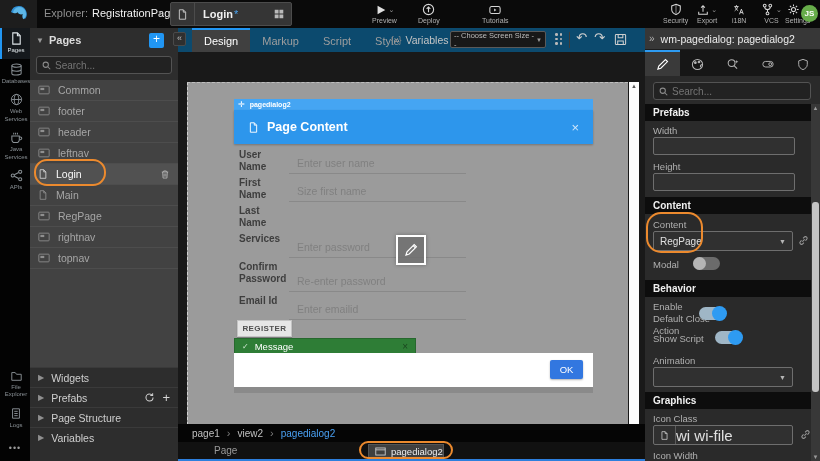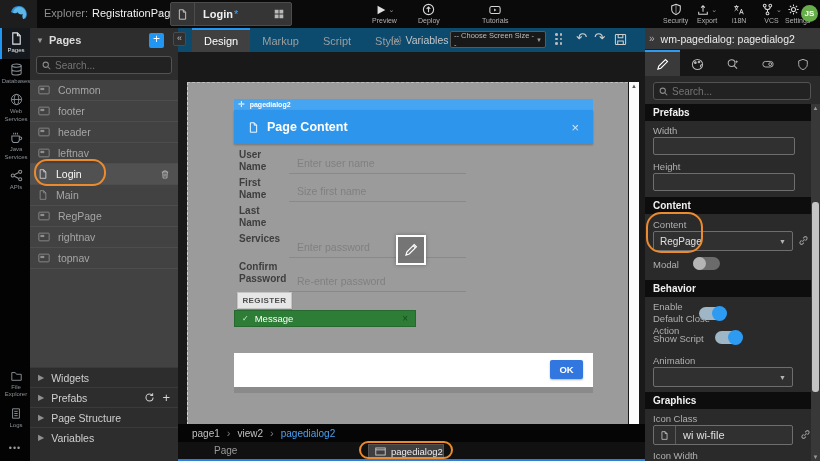--- a/index.html
+++ b/index.html
@@ -100,21 +100,21 @@
   .drow{display:flex;height:28px;padding-left:5px}
   .drow.tall{height:34px}
   .dlabel{width:50px;font-size:10px;font-weight:bold;color:#3e3e3e;line-height:1.15;padding-top:3px}
   .dinput{width:177px;border-bottom:1px solid #898989;font-size:10.5px;color:#808080;display:flex;align-items:flex-end;padding:0 0 4px 8px}
   .dreg{margin-left:3px;width:55px;height:17px;background:#e6e6e6;border:1px solid #c4c4c4;box-shadow:0 1px 1px rgba(0,0,0,.2);font-size:8px;font-weight:bold;color:#4f4f4f;display:flex;align-items:center;justify-content:center;letter-spacing:.4px}
   .dmsg{margin-top:1px;width:182px;height:17px;background:#2e7d36;border:1px solid #27682e;display:flex;align-items:center;padding:0 7px;color:#fff}
   .dmsg .chk{font-size:8px;margin-right:6px;color:#cfe8d1}
   .dmsg .mlbl{font-size:9.5px;font-weight:normal}
   .dmsg .mx{margin-left:auto;font-size:10px;color:rgba(0,0,0,.45)}
   .dfoot{height:34px;background:#fff;position:relative}
-  .okbtn{position:absolute;right:10px;top:7px;width:33px;height:19px;background:#3277e0;border:none;border-radius:2px;color:#fff;font-size:9.5px;font-weight:bold;box-shadow:0 1px 2px rgba(0,0,0,.3)}
+  .okbtn{position:absolute;right:10px;top:7px;width:33px;height:19px;background:#3277e0;border:none;border-radius:2px;color:#fff;font-size:9.5px;font-weight:normal;box-shadow:0 1px 2px rgba(0,0,0,.3)}
   .dshadow{height:6px;background:#8a8a8a}
   .editov{position:absolute;left:208px;top:152px;width:30px;height:30px;background:rgba(110,110,110,.85);border:2px solid #fff;display:flex;align-items:center;justify-content:center;color:#fff;box-shadow:0 0 4px rgba(0,0,0,.3)}
 
   
   .props{position:absolute;left:645px;top:28px;width:175px;height:433px;background:#2a2a2a;overflow:hidden}
   .prhead{position:absolute;left:0;top:0;width:175px;height:22px;background:#373737;display:flex;align-items:center;padding:0 8px 0 4px;border-bottom:1px solid #1c1c1c}
   .prhead .gg{color:#b5b5b5;font-size:10px;margin-right:6px}
   .prhead .ttl{font-size:10.5px;color:#ededed}
   .prtabs{position:absolute;left:0;top:22px;width:175px;height:26px;background:#161616;display:flex}
   .prtab{width:35px;display:flex;align-items:center;justify-content:center;color:#b5b5b5;border-top:2px solid transparent}
@@ -127,21 +127,21 @@
   .pselect{position:absolute;left:8px;width:140px;height:20px;background:#303030;border:1px solid #6e6e6e;border-radius:2px;display:flex;align-items:center;padding:0 6px;font-size:10px;color:#e0e0e0}
   .pselect .dd{margin-left:auto;font-size:7px;color:#b5b5b5}
   .linkic{position:absolute;color:#9a9a9a}
   .tog{position:absolute;width:27px;height:13px;border-radius:7px}
   .tog.off{background:#6b6b6b}
   .tog.off::after{content:"";position:absolute;left:0;top:0;width:13px;height:13px;border-radius:50%;background:#b5b5b5}
   .tog.on{background:#9fb6c6}
   .tog.on::after{content:"";position:absolute;right:-1px;top:-1px;width:15px;height:15px;border-radius:50%;background:#2e9bf2}
   .iconinput{position:absolute;left:8px;width:140px;height:20px;background:#303030;border:1px solid #6e6e6e;border-radius:2px;display:flex;align-items:center}
   .iconinput .cell{width:22px;height:100%;border-right:1px solid #5c5c5c;display:flex;align-items:center;justify-content:center;color:#cfcfcf}
-  .iconinput .val{font-size:11px;color:#e0e0e0;margin-left:7px}
+  .iconinput .val{font-size:15px;color:#e0e0e0;margin-left:0}
   .pscroll{position:absolute;left:166px;top:76px;width:9px;height:357px;background:#383838;display:flex;flex-direction:column;align-items:center}
   .pscroll .ar{color:#9a9a9a;font-size:6px;line-height:8px}
   .pscroll .thumb{width:7px;height:190px;background:#c4c4c4;border-radius:3px;margin-top:90px}
   .pscroll .ardn{margin-top:auto}
 </style>
 </head>
 <body>
 
 <div class="topbar">
   <div class="logo">
@@ -503,20 +503,24 @@
               <span class="dlabel">Last Name</span>
             </div>
           <div class="drow">
               <span class="dlabel">Services</span>
               <span class="dinput">Enter password</span>
             </div>
           <div class="drow tall">
               <span class="dlabel">Confirm Password</span>
               <span class="dinput">Re-enter password</span>
             </div>
+          <div class="drow">
+              <span class="dlabel">Email Id</span>
+              <span class="dinput">Enter emailid</span>
+            </div>
           <div class="dreg">REGISTER</div>
           <div class="dmsg">
             <span class="chk">✓</span>
             <span class="mlbl">Message</span>
             <span class="mx">×</span>
           </div>
         </div>
         <div class="dfoot">
           <button class="okbtn">OK</button>
         </div>

